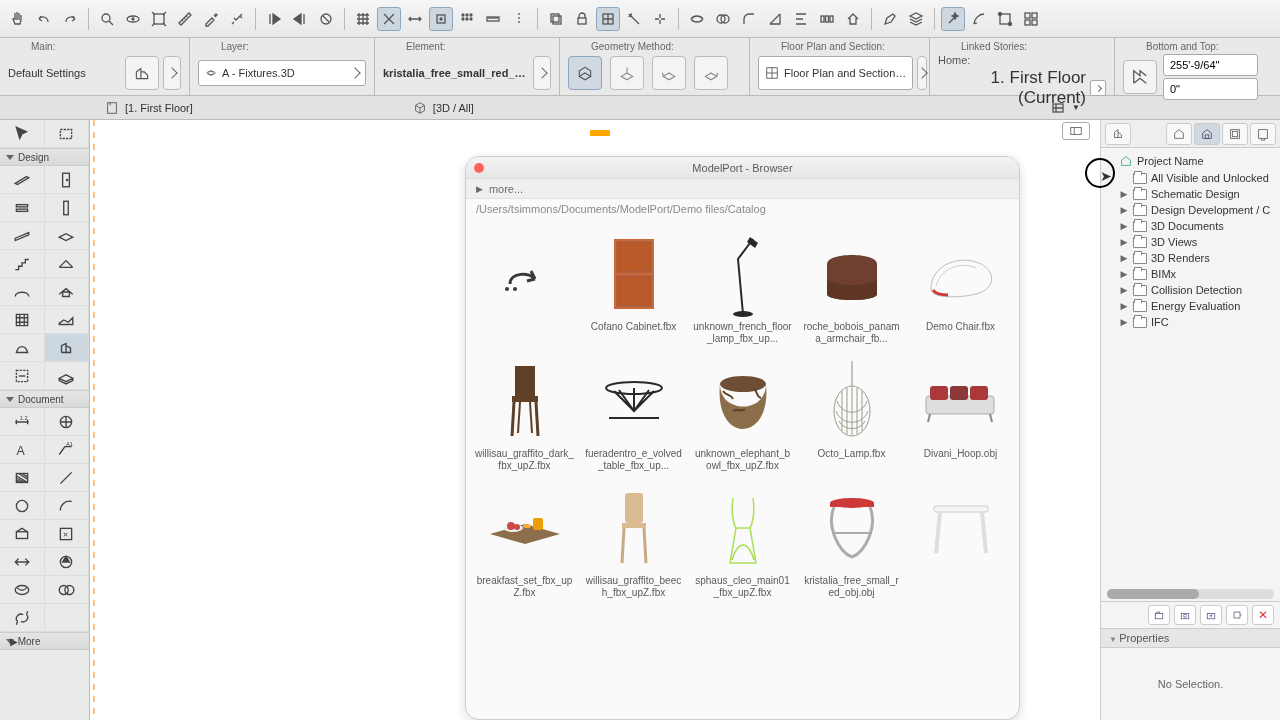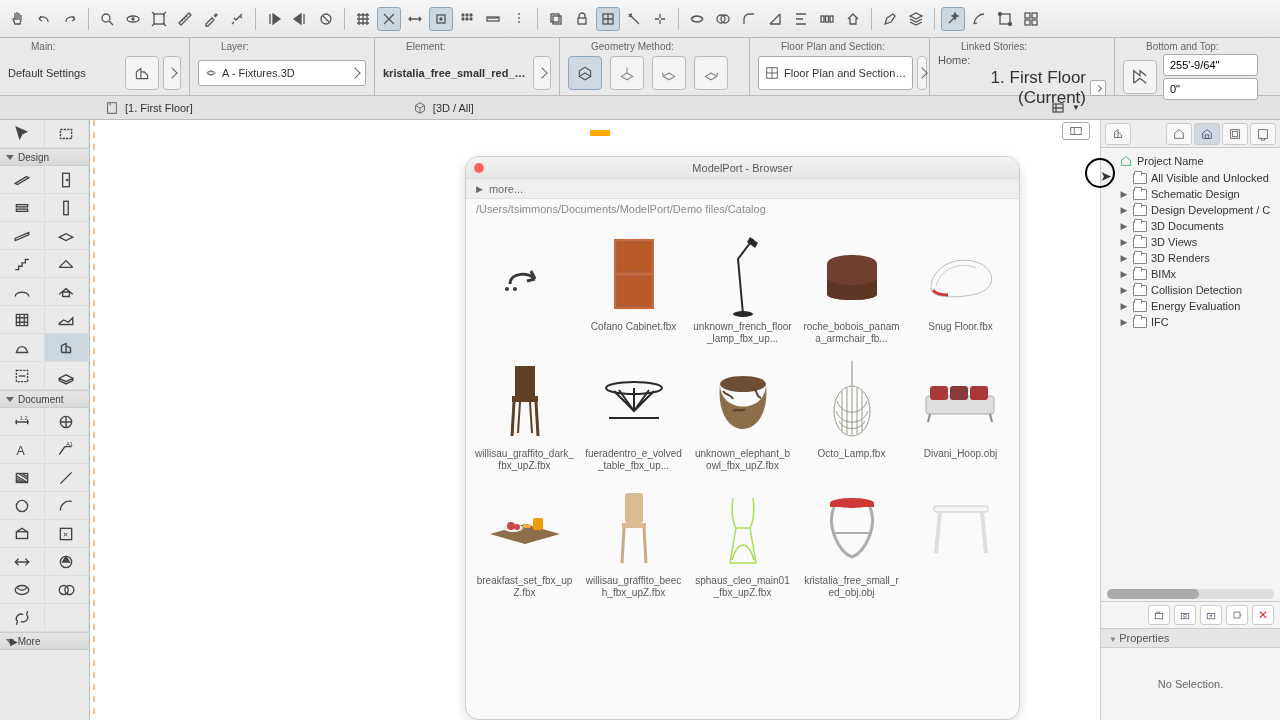--- a/index.html
+++ b/index.html
@@ -687,21 +687,21 @@
         <div class="item-name">roche_bobois_panama_armchair_fb...</div>
       </div>
       <div class="item">
         <div class="thumb">
           <svg width="80" height="60" viewBox="0 0 80 60">
             <path d="M10 45c0-25 30-35 50-25 15 8 15 25-5 30-15 4-45 5-45-5z" fill="#fafafa" stroke="#bbb"></path>
             <path d="M15 42c5-18 25-25 40-18" fill="none" stroke="#ccc"></path>
             <path d="M12 46c2 3 8 5 15 5" fill="none" stroke="#c33" stroke-width="3"></path>
           </svg>
         </div>
-        <div class="item-name">Snug Floor.fbx</div>
+        <div class="item-name">Demo Chair.fbx</div>
       </div>
       <div class="item">
         <div class="thumb">
           <svg width="50" height="80" viewBox="0 0 50 80">
             <rect x="15" y="5" width="20" height="30" fill="#5a3a20"></rect>
             <rect x="12" y="35" width="26" height="6" fill="#5a3a20"></rect>
             <line x1="14" y1="41" x2="12" y2="75" stroke="#5a3a20" stroke-width="3"></line>
             <line x1="36" y1="41" x2="38" y2="75" stroke="#5a3a20" stroke-width="3"></line>
             <line x1="20" y1="41" x2="18" y2="72" stroke="#5a3a20" stroke-width="2"></line>
             <line x1="30" y1="41" x2="32" y2="72" stroke="#5a3a20" stroke-width="2"></line>

